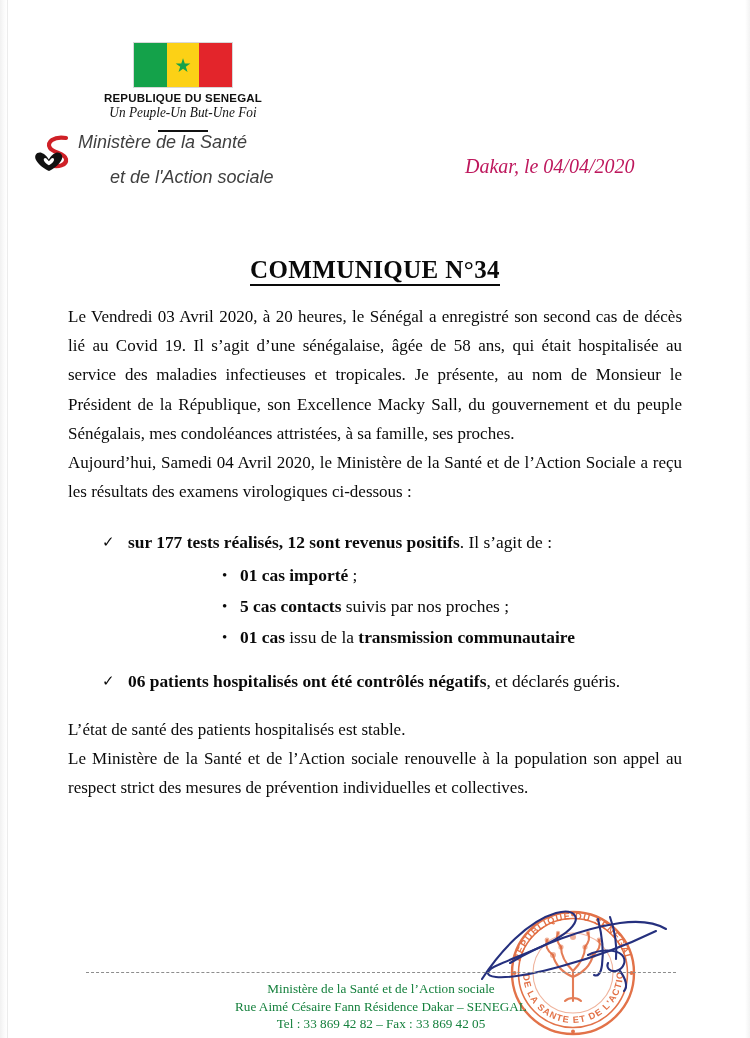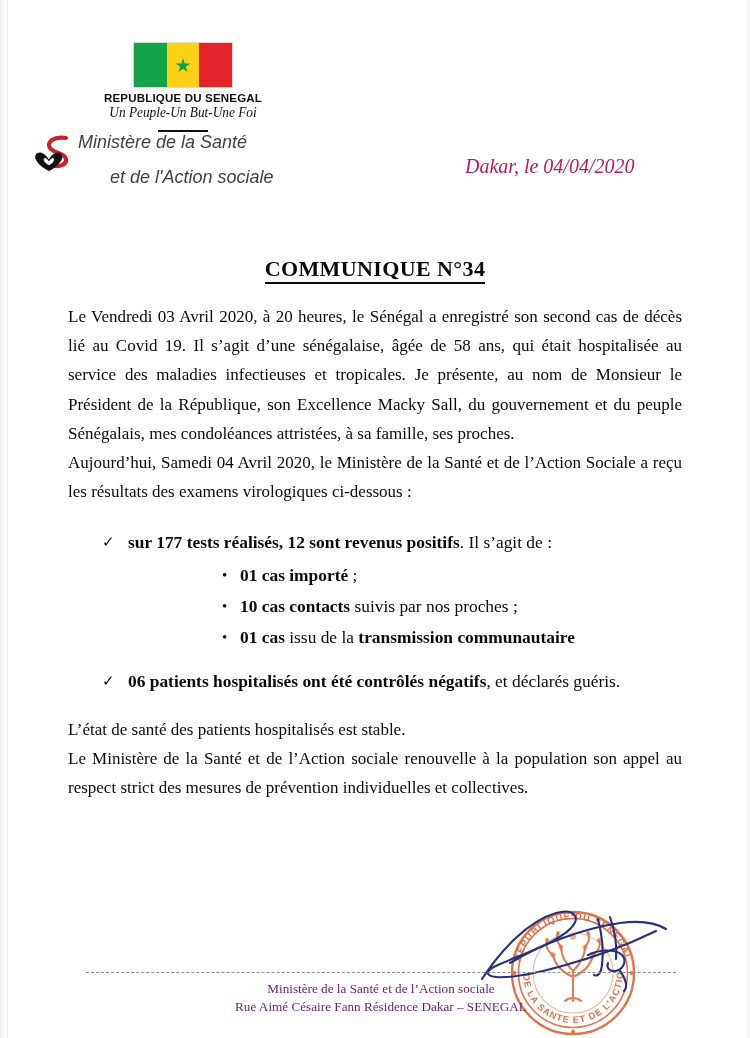--- a/index.html
+++ b/index.html
@@ -132,21 +132,21 @@
   }
 
   
   .doc-title {
     position: absolute;
     left: 0;
     top: 256px;
     width: 750px;
     text-align: center;
     font-weight: bold;
-    font-size: 22px;
+    font-size: 25px;
     letter-spacing: 0.4px;
   }
   .doc-title span {
     border-bottom: 2px solid #0a0a0a;
     padding-bottom: 1px;
   }
 
   
   .body-wrap {
     position: absolute;
@@ -231,21 +231,21 @@
     text-align: center;
   }
   .footer-rule {
     border-top: 1px dashed #8d8d8d;
     height: 0;
     margin-bottom: 7px;
   }
   .footer-line {
     font-size: 13.2px;
     line-height: 17.5px;
-    color: #701a75;
+    color: #15803d;
     white-space: nowrap;
   }
 </style>
 </head>
 <body>
 
 <div class="page">
 
   <div class="scan-edge-left"></div>
   <div class="scan-edge-right"></div>
@@ -298,21 +298,21 @@
         <span class="bold">sur 177 tests réalisés, 12 sont revenus positifs</span><span>. Il s’agit de :</span>
       </div>
 
       <ul class="sub-list">
         <li>
           <span class="dot">•</span>
           <span class="bold">01 cas importé</span><span> ;</span>
         </li>
         <li>
           <span class="dot">•</span>
-          <span class="bold">10 cas contacts</span><span> suivis par nos proches ;</span>
+          <span class="bold">5 cas contacts</span><span> suivis par nos proches ;</span>
         </li>
         <li>
           <span class="dot">•</span>
           <span class="bold">01 cas</span><span> issu de la </span><span class="bold">transmission communautaire</span>
         </li>
       </ul>
 
       <div class="spacer-14"></div>
 
       <div class="check-item">
@@ -389,15 +389,16 @@
         <path d="M118 62 C130 56, 146 56, 152 62 C157 67, 154 76, 146 78 C140 79, 136 75, 138 70"></path>
         <path d="M150 78 C156 86, 158 94, 154 98"></path>
       </g>
     </svg>
   </div>
 
   <div class="footer">
     <div class="footer-rule"></div>
     <div class="footer-line">Ministère de la Santé et de l’Action sociale</div>
     <div class="footer-line">Rue Aimé Césaire Fann Résidence Dakar – SENEGAL</div>
+    <div class="footer-line">Tel : 33 869 42 82 – Fax : 33 869 42 05</div>
   </div>
 
 </div>
 
 </body></html>

